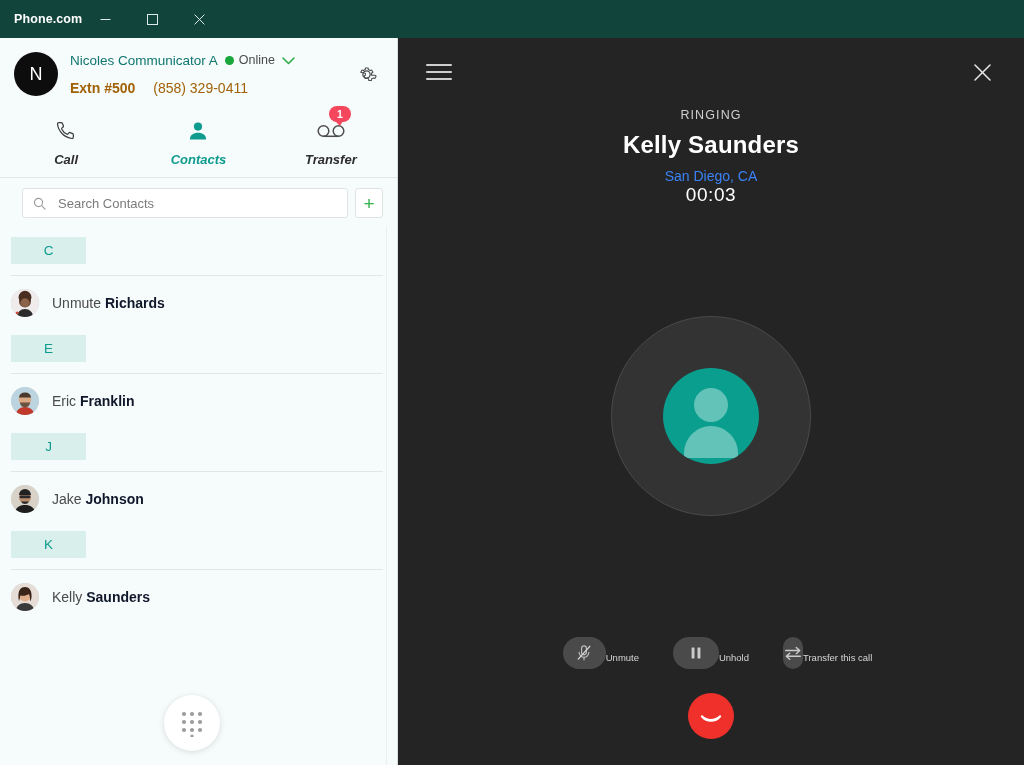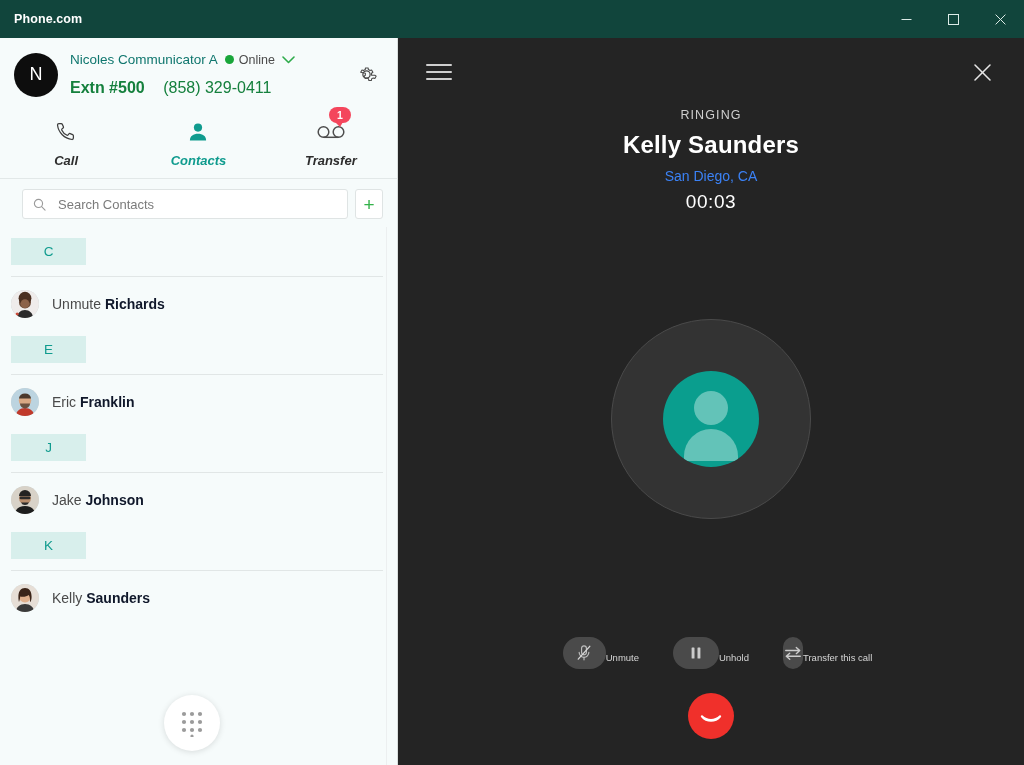--- a/index.html
+++ b/index.html
@@ -6,21 +6,21 @@
   html, body {
     width: 1024px; height: 765px;
     font-family: "Liberation Sans", sans-serif;
     overflow: hidden; background: #ffffff;
   }
   .app { position: relative; width: 1024px; height: 765px; display: flex; flex-direction: column; }
 
   
   .titlebar {
     height: 38px; background: #11453c; flex: 0 0 38px;
-    display: flex; align-items: center; justify-content: space-between;
+    display: flex; align-items: center; 
   }
   .titlebar-title {
     color: #ffffff; font-size: 12.5px; font-weight: 600;
     padding-left: 14px; letter-spacing: .1px;
   }
   .win-controls { display: flex; height: 100%; }
   .win-btn {
     width: 47px; height: 38px; display: flex; align-items: center; justify-content: center;
     color: #dcebe7;
   }
@@ -47,21 +47,21 @@
   .profile-name {
     font-size: 13.5px; color: #0f766e; max-width: 160px;
     overflow: hidden; text-overflow: clip; white-space: nowrap;
   }
   .status-dot {
     width: 9px; height: 9px; border-radius: 50%; background: #19a63a;
     margin: 0 5px 0 7px; flex: 0 0 9px;
   }
   .status-text { font-size: 12.5px; color: #4b4b4b; }
   .status-caret { margin-left: 7px; display: flex; align-items: center; }
-  .profile-line2 { margin-top: 12px; font-size: 16px; color: #15803d; white-space: nowrap; }
+  .profile-line2 { margin-top: 12px; font-size: 14px; color: #a16207; white-space: nowrap; }
   .extn { font-weight: 700; }
   .phone-num { margin-left: 14px; }
   .gear-btn { width: 34px; height: 34px; display:flex; align-items:center; justify-content:center; flex:0 0 34px; }
 
   
   .tabs {
     display: flex; padding: 6px 0 10px 0;
     border-bottom: 1px solid #e2e8e8;
   }
   .tab { flex: 1; display: flex; flex-direction: column; align-items: center; position: relative; padding-top: 4px; }
@@ -136,21 +136,21 @@
   .call-panel { flex: 1; background: #242424; position: relative; display: flex; flex-direction: column; }
   .call-top { height: 68px; display: flex; align-items: center; justify-content: space-between; padding: 0 28px 0 28px; }
   .hamburger { width: 26px; display: flex; flex-direction: column; gap: 5px; padding: 6px 0; }
   .hamburger span { display: block; height: 2px; background: #cfcfcf; border-radius: 1px; }
   .close-x { width: 28px; height: 28px; display: flex; align-items: center; justify-content: center; color: #e6e6e6; }
 
   .call-head { text-align: center; margin-top: 2px; }
   .call-state { color: #cfcfcf; font-size: 12.5px; letter-spacing: 1.1px; font-weight: 400; }
   .call-name { color: #ffffff; font-size: 24px; font-weight: 700; margin-top: 9px; letter-spacing: .2px; }
   .call-loc { color: #3b82f6; font-size: 14px; margin-top: 9px; }
-  .call-timer { color: #ffffff; font-size: 19px; margin-top: 7px; letter-spacing: .6px; }
+  .call-timer { color: #ffffff; font-size: 19px; margin-top: 0; letter-spacing: .6px; }
 
   .avatar-stage { flex: 1; display: flex; align-items: center; justify-content: center; margin-top: -12px; }
   .avatar-ring {
     width: 200px; height: 200px; border-radius: 50%; background: #333333;
     border: 1px solid #4a4a4a; display: flex; align-items: center; justify-content: center;
   }
   .avatar-inner {
     width: 96px; height: 96px; border-radius: 50%; background: #0a9e8e;
     display: flex; align-items: flex-end; justify-content: center; overflow: hidden; position: relative;
   }

